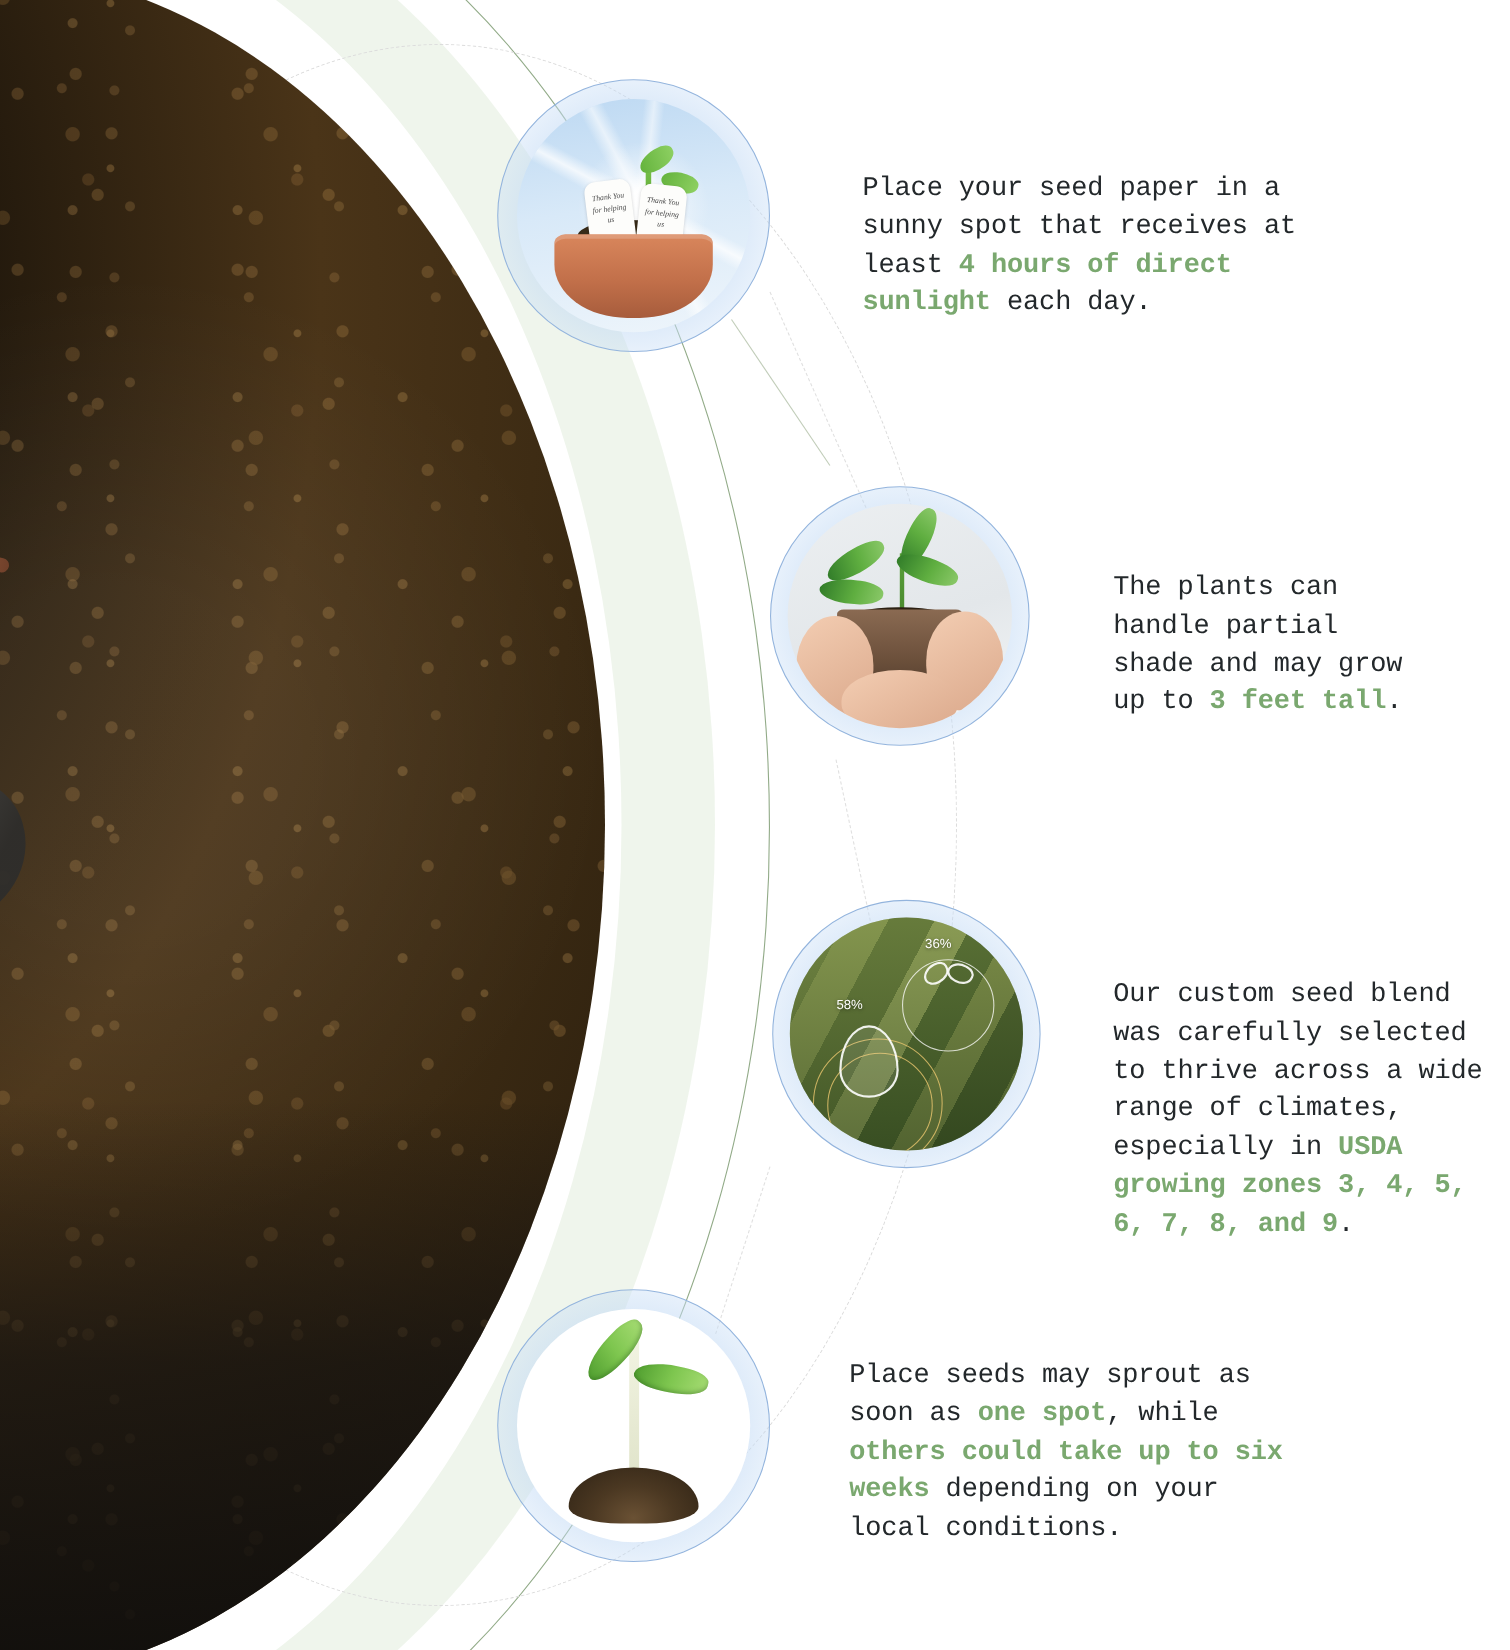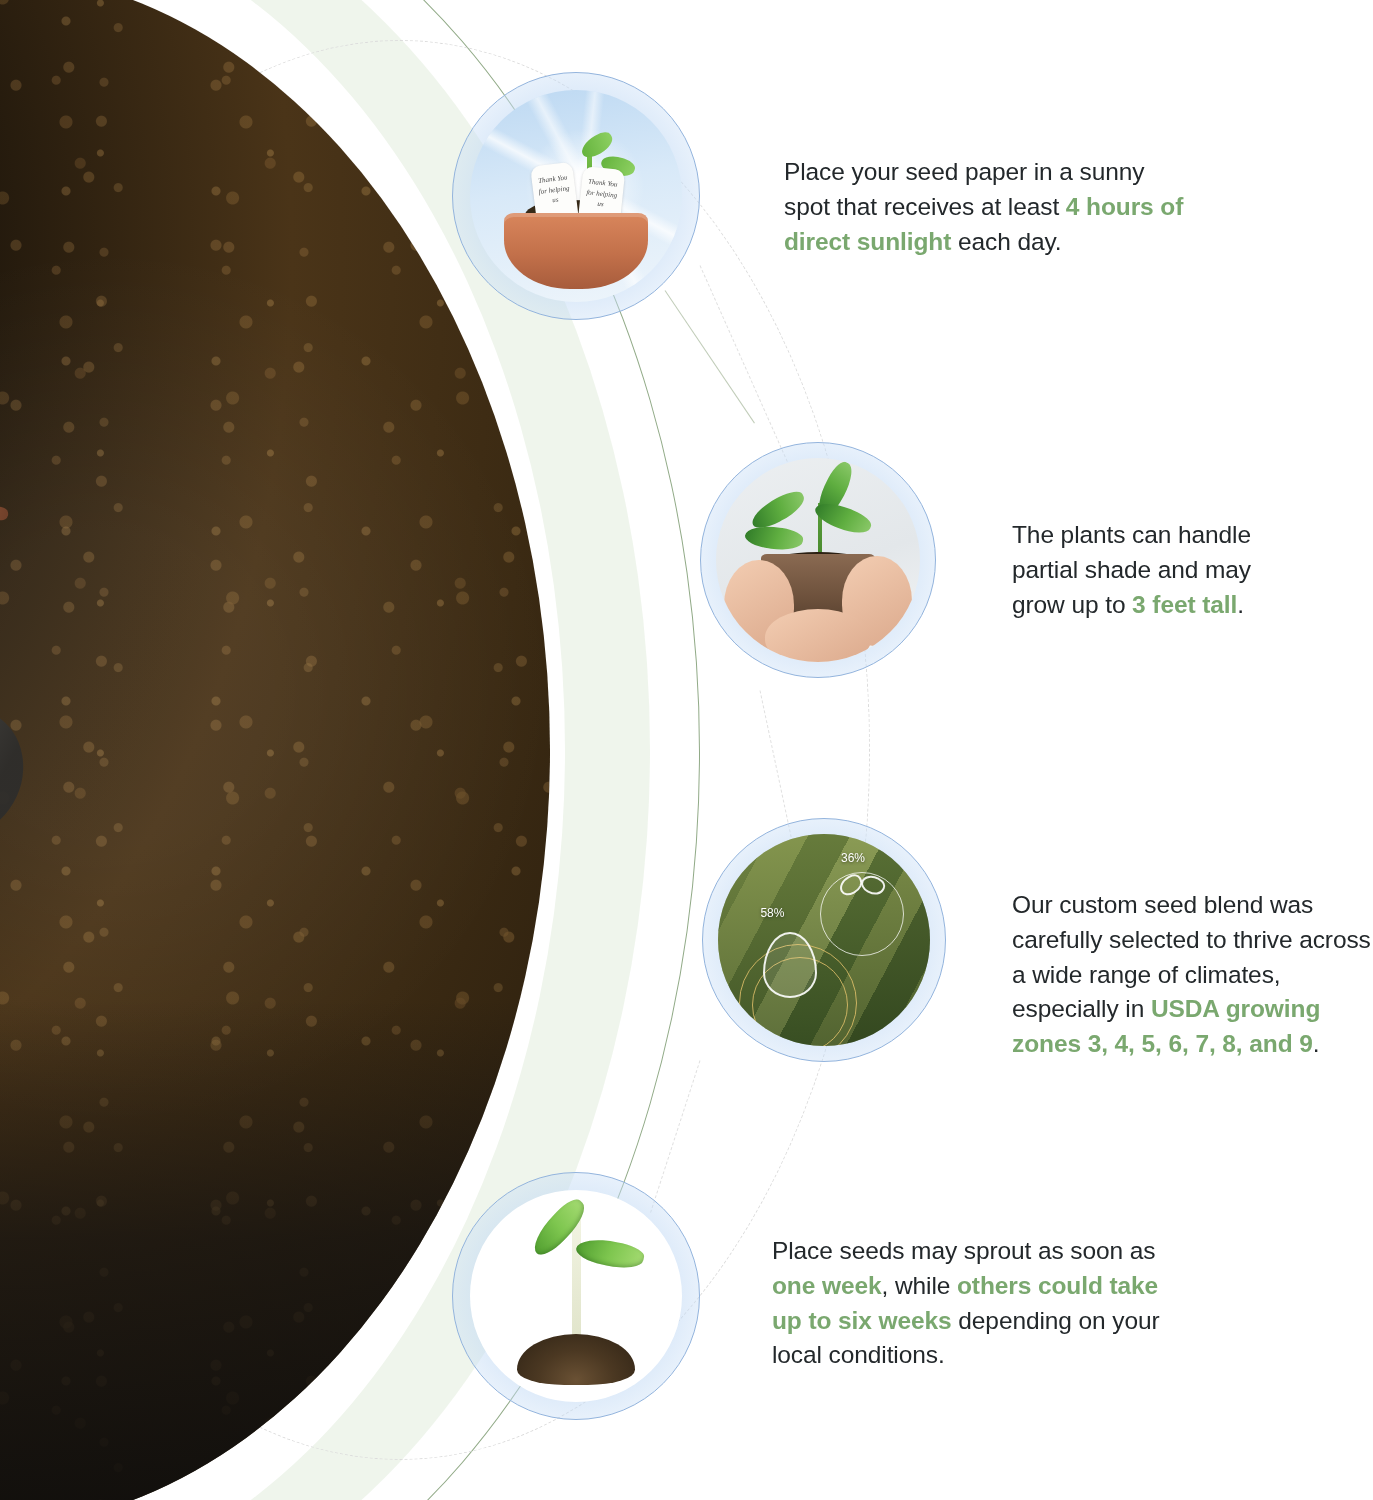--- a/index.html
+++ b/index.html
@@ -288,21 +288,21 @@
     position:absolute;
     border-top:1.1px solid #b9c6b0;
     transform-origin:left center;
     opacity:.9;
   }
   .connector.dash{ border-top:1px dashed #dddddd; }
 
   
   .copy{
     position:absolute;
-    font-family:Liberation Sans, sans-serif;
+    font-family:Liberation Mono, monospace;
     font-size:24.5px;
     line-height:1.42;
     color:#23282b;
     letter-spacing:-.1px;
   }
   .copy b{ color:#7aa86f; font-weight:700; }
   #copy1{ left:784px; top:155px;  width:400px; }
   #copy2{ left:1012px; top:518px; width:290px; }
   #copy3{ left:1012px; top:888px; width:360px; }
   #copy4{ left:772px; top:1234px; width:420px; }
@@ -389,13 +389,13 @@
     <div class="sprout4-stem"></div>
     <div class="sprout4-leaf" style="left:26%; top:12%; transform:rotate(-46deg);"></div>
     <div class="sprout4-leaf" style="left:50%; top:24%; transform:rotate(12deg);"></div>
     <div class="soil-mound"></div>
   </div>
 </div>
 
 <p class="copy" id="copy1"><span>Place your seed paper in a sunny spot that receives at least </span><b>4 hours of direct sunlight</b><span> each day.</span></p>
 <p class="copy" id="copy2"><span>The plants can handle partial shade and may grow up to </span><b>3 feet tall</b><span>.</span></p>
 <p class="copy" id="copy3"><span>Our custom seed blend was carefully selected to thrive across a wide range of climates, especially in </span><b>USDA growing zones 3, 4, 5, 6, 7, 8, and 9</b><span>.</span></p>
-<p class="copy" id="copy4"><span>Place seeds may sprout as soon as </span><b>one week</b><span>, while </span><b>others could take up to six weeks</b><span> depending on your local conditions.</span></p>
+<p class="copy" id="copy4"><span>Place seeds may sprout as soon as </span><b>one spot</b><span>, while </span><b>others could take up to six weeks</b><span> depending on your local conditions.</span></p>
 
 </body></html>

